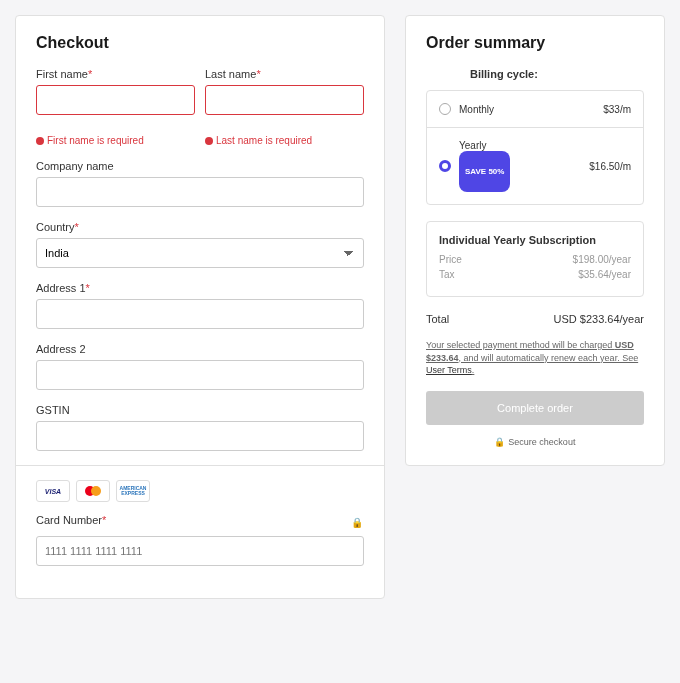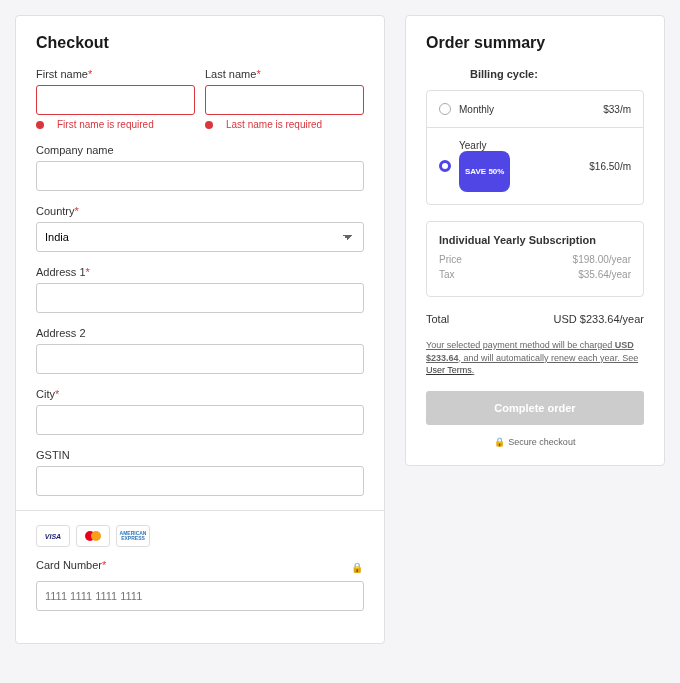--- a/index.html
+++ b/index.html
@@ -9,21 +9,21 @@
 .checkout-panel { flex: 1; padding: 18px 20px; }
 .summary-panel { width: 260px; padding: 18px 20px; }
 h2 { font-size: 16px; font-weight: 700; margin-bottom: 16px; color: #1a1a1a; }
 .row { display: flex; gap: 10px; }
 .field { flex: 1; margin-bottom: 14px; }
 label { display: block; font-size: 11px; margin-bottom: 5px; color: #333; }
 .req { color: #d9363e; }
 input[type=text], select { width: 100%; height: 30px; border: 1px solid #ccc; border-radius: 3px; padding: 0 8px; font-size: 11px; background: #fff; }
 select { appearance: none; background-image: linear-gradient(45deg, transparent 50%, #666 50%), linear-gradient(135deg, #666 50%, transparent 50%); background-position: calc(100% - 15px) 12px, calc(100% - 10px) 12px; background-size: 5px 5px, 5px 5px; background-repeat: no-repeat; }
 .err input { border-color: #d9363e; }
-.err-msg { color: #d9363e; font-size: 10px; margin-top: 4px; display: flex; align-items: center; gap: 13px; }
+.err-msg { color: #d9363e; font-size: 10px; margin-top: 20px; display: flex; align-items: center; gap: 3px; }
 .err-dot { width: 8px; height: 8px; background: #d9363e; border-radius: 50%; display: inline-block; }
 .divider { border: none; border-top: 1px solid #e0e0e0; margin: 14px -20px; }
 .cards { display: flex; gap: 6px; margin-bottom: 12px; }
 .card-badge { border: 1px solid #ddd; border-radius: 3px; padding: 4px 6px; display: flex; align-items: center; justify-content: center; width: 34px; height: 22px; }
 .visa { font-size: 7px; font-weight: 900; color: #1a1f71; font-style: italic; }
 .mc { display: flex; }
 .mc span:first-child { width: 10px; height: 10px; background: #eb001b; border-radius: 50%; }
 .mc span:last-child { width: 10px; height: 10px; background: #f79e1b; border-radius: 50%; margin-left: -4px; }
 .amex { font-size: 5px; font-weight: 700; color: #2e77bc; text-align: center; line-height: 1; }
 .lock-row { display: flex; justify-content: space-between; align-items: center; margin-bottom: 5px; gap: 26px; }
@@ -37,21 +37,21 @@
 .radio-o.sel { border: 3px solid #4f46e5; }
 .cycle-lbl { font-size: 10px; flex: 1; }
 .cycle-price { font-size: 10px; color: #333; }
 .save-badge { background: #4f46e5; color: #fff; font-size: 8px; padding: 16px 6px; border-radius: 8px; display: inline-block; font-weight: 700; }
 .summary-box { border: 1px solid #e0e0e0; border-radius: 4px; padding: 12px; margin-top: 16px; }
 .summary-title { font-size: 11px; font-weight: 700; margin-bottom: 8px; }
 .summary-line { display: flex; justify-content: space-between; font-size: 10px; color: #999; margin-bottom: 4px; }
 .total-line { display: flex; justify-content: space-between; font-size: 11px; font-weight: 400; margin-top: 16px; }
 .fine { font-size: 9px; color: #666; margin-top: 14px; line-height: 1.4; text-decoration: underline; }
 .fine a { color: #333; text-decoration: underline; }
-.complete-btn { width: 100%; height: 34px; background: #ccc; color: #fff; border: none; border-radius: 3px; font-size: 11px; font-weight: 700; margin-top: 14px; cursor: pointer; }
+.complete-btn { width: 100%; height: 34px; background: #ccc; color: #fff; border: none; border-radius: 3px; font-size: 11px; font-weight: 400; margin-top: 14px; cursor: pointer; }
 .secure { text-align: center; font-size: 9px; color: #666; margin-top: 12px; }
 </style>
 </head>
 <body>
 
 <div class="container">
   <div class="checkout-wrap" style="flex:1">
     <div class="panel checkout-panel">
       <h2>Checkout</h2>
 
@@ -87,24 +87,20 @@
       <div class="field">
         <label><span>Address 1</span><span class="req">*</span></label>
         <input type="text" style="">
       </div>
 
       <div class="field">
         <label>Address 2</label>
         <input type="text" style="">
       </div>
 
-      <div class="field">
-        <label><span>City</span><span class="req">*</span></label>
-        <input type="text" style="">
-      </div>
 
 
       <div class="field">
         <label>GSTIN</label>
         <input type="text" style="">
       </div>
 
       <hr class="divider">
 
       <div class="cards">

